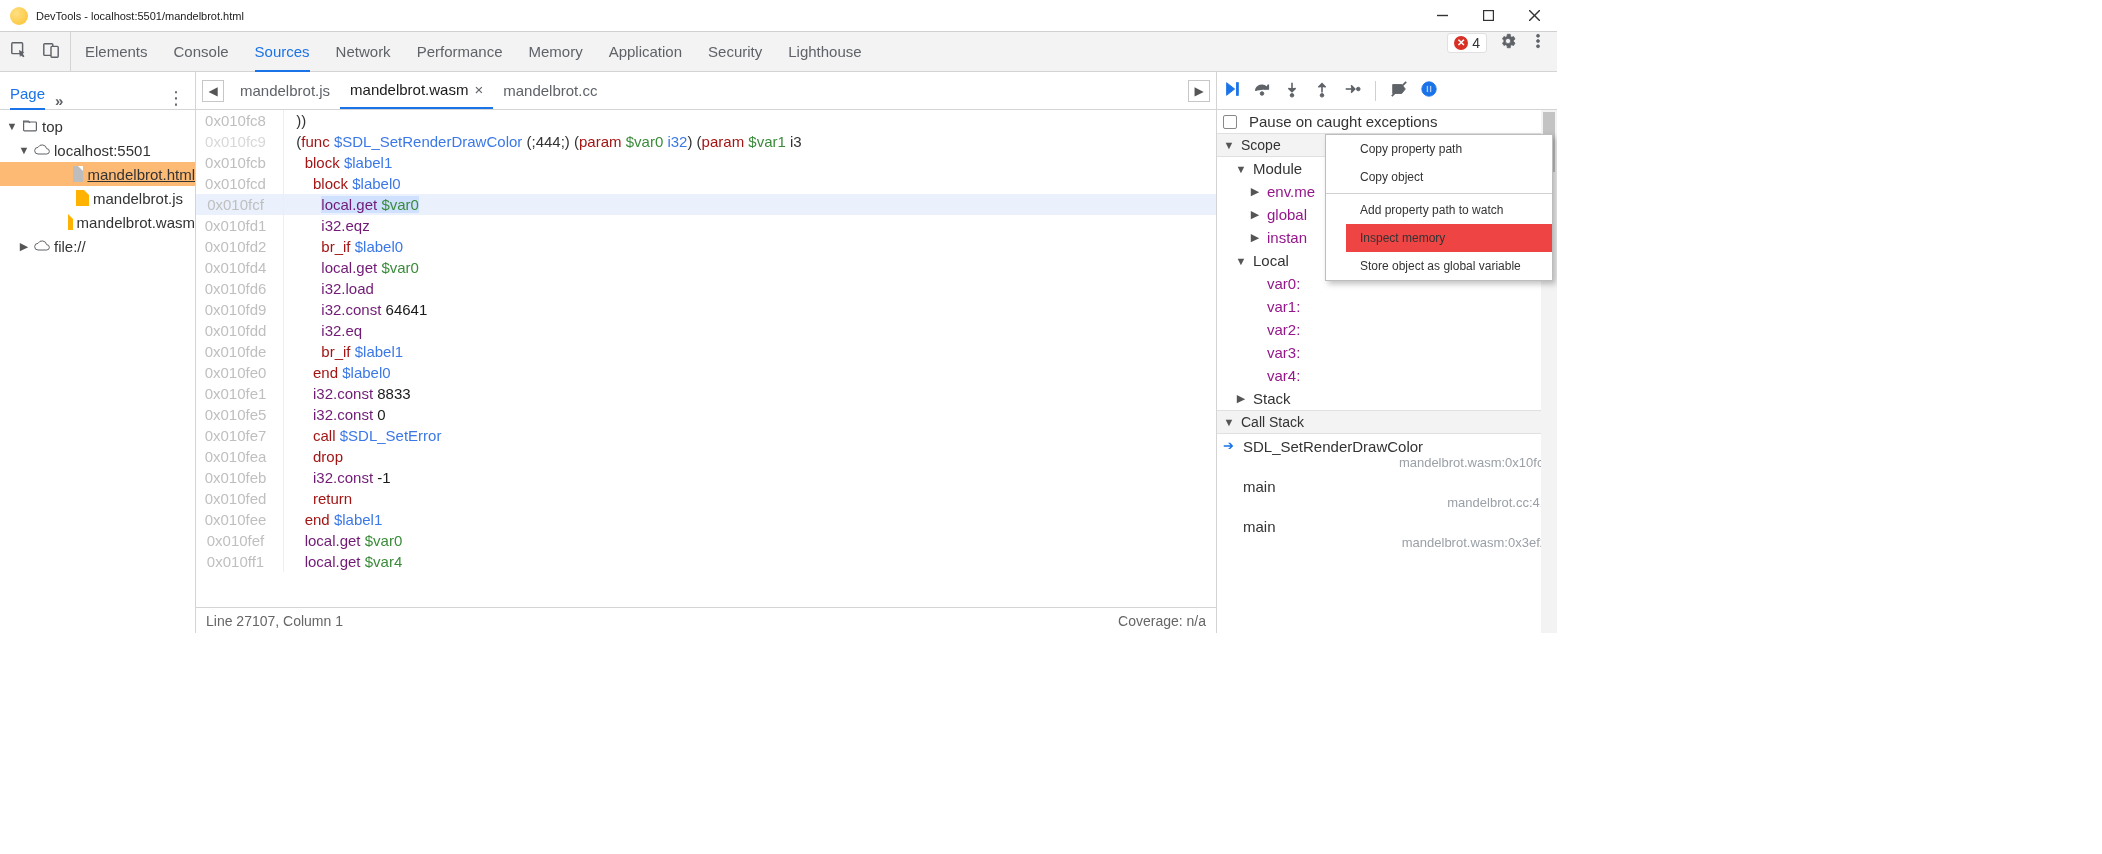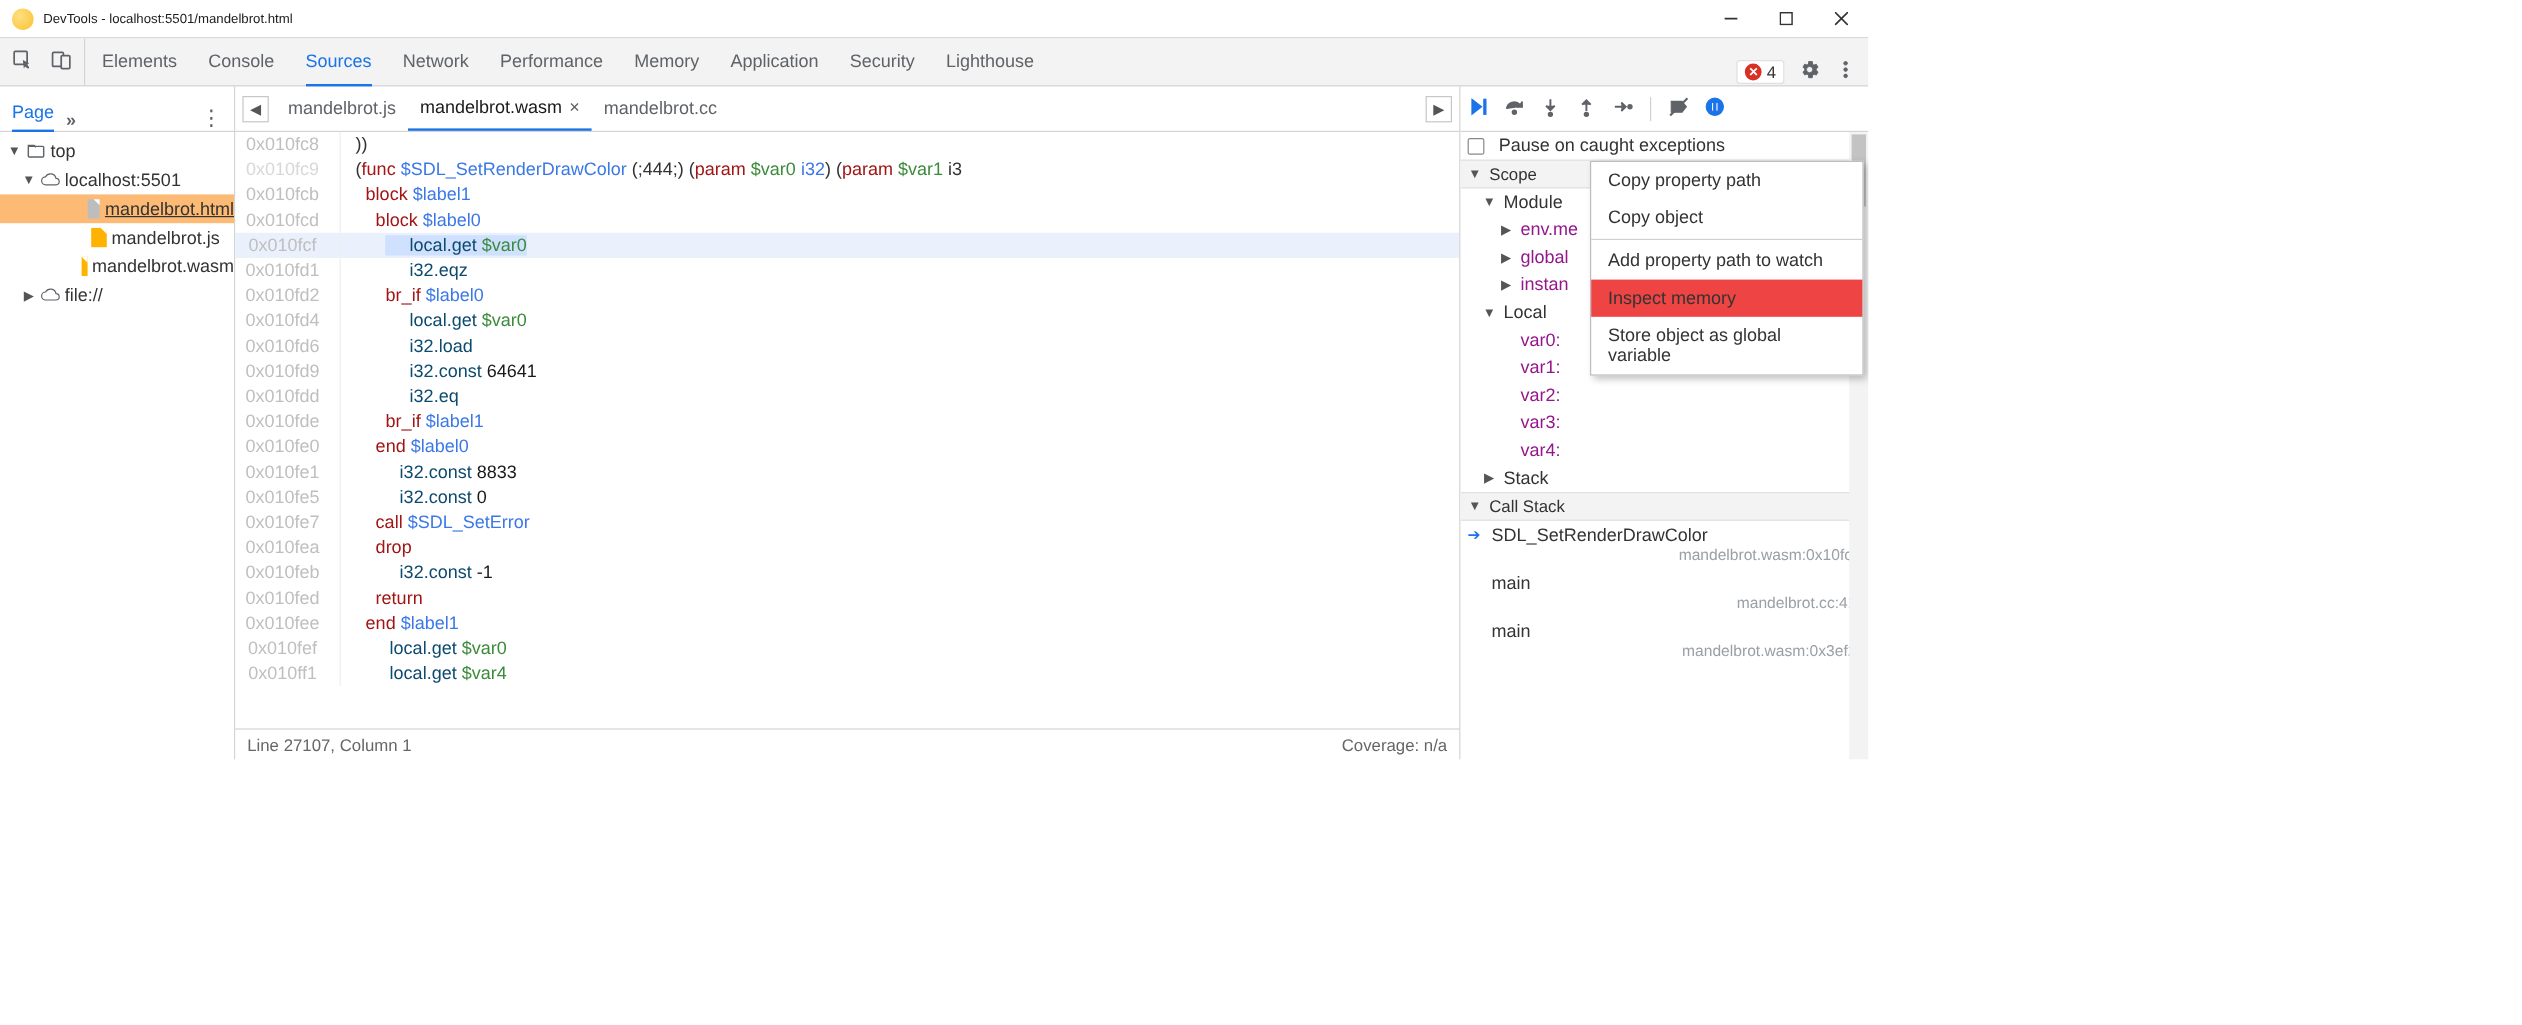--- a/index.html
+++ b/index.html
@@ -7,21 +7,21 @@
 
 
 .titlebar { display: flex; align-items: center; height: 32px; background: #fff; border-bottom: 1px solid #d0d0d0; }
 .titlebar .app-icon { width: 18px; height: 18px; border-radius: 50%; background: radial-gradient(circle at 35% 35%, #ffe082, #fbc02d); margin: 0 8px 0 10px; }
 .titlebar .title { font-size: 11px; color: #202020; }
 .titlebar .spacer { flex: 1; }
 .titlebar .wbtn { width: 46px; height: 32px; display: flex; align-items: center; justify-content: center; font-size: 14px; color: #333; }
 .titlebar .wbtn svg { width: 11px; height: 11px; stroke: #333; stroke-width: 1.4; fill: none; }
 
 
-.toolbar { display: flex; align-items: flex-end; height: 40px; background: #f3f3f3; border-bottom: 1px solid #d4d4d4; }
+.toolbar { display: flex; align-items: flex-start; height: 40px; background: #f3f3f3; border-bottom: 1px solid #d4d4d4; }
 .toolbar .left-icons { display: flex; align-items: center; padding: 0 10px; gap: 14px; border-right: 1px solid #d4d4d4; height: 100%; }
 .toolbar .left-icons svg { width: 18px; height: 18px; stroke: #5f6368; fill: none; stroke-width: 1.6; }
 .toolbar .tabs { display: flex; align-items: center; height: 100%; padding-left: 14px; gap: 26px; }
 .toolbar .tab { height: 100%; display: flex; align-items: center; color: #5f6368; font-size: 15px; cursor: default; }
 .toolbar .tab.active { color: #1a73e8; border-bottom: 2px solid #1a73e8; margin-bottom: -1px; }
 .toolbar .right { margin-left: auto; display: flex; align-items: center; gap: 12px; padding-right: 10px; }
 .errbadge { display: flex; align-items: center; gap: 4px; background: #fff; border: 1px solid #e0e0e0; border-radius: 3px; padding: 1px 6px; font-size: 14px; }
 .errbadge .dot { width: 14px; height: 14px; border-radius: 50%; background: #d93025; display: flex; align-items: center; justify-content: center; color: #fff; font-size: 10px; font-weight: bold; }
 .toolbar .right svg { stroke: #5f6368; fill: #5f6368; }
 
@@ -63,21 +63,21 @@
 .gutter { width: 88px; text-align: center; padding-right: 8px; color: #bfbfbf; border-right: 1px solid #eee; }
 .gutter.dim { color: #d8d8d8; }
 .src { padding-left: 4px; }
 .highlight { background: #cfe1ff; }
 .highlight-rest { background: #eaf1fd; }
 .tok-kw { color:#a31515;}
 .tok-ty { color: #3b78e7; }
 .tok-var { color: #3b8b3b; }
 .tok-lbl { color: #3b78e7; }
 .tok-num { color: #1a1a1a; }
-.tok-op { color:#0c4a6e;margin-left:20px;}
+.tok-op { color:#701a75;}
 
 .statusbar { height: 26px; border-top: 1px solid #d4d4d4; display: flex; align-items: center; justify-content: space-between; padding: 0 10px; font-size: 14px; color: #666; }
 
 
 .dbg-toolbar { display: flex; align-items: center; height: 38px; border-bottom: 1px solid #d4d4d4; padding: 0 6px; gap: 12px; }
 .dbg-toolbar svg { width: 18px; height: 18px; }
 .dbg-toolbar .sep { width: 1px; height: 20px; background: #d0d0d0; margin: 0 2px; }
 .dbg-toolbar .blue svg { stroke: #1a73e8; fill: #1a73e8; }
 .dbg-toolbar .gray svg { stroke: #5f6368; fill: #5f6368; }
 
@@ -89,21 +89,21 @@
 .indent-a { padding-left: 18px; }
 .indent-b { padding-left: 32px; }
 .dbg-callstack-item { padding: 4px 10px 4px 26px; }
 .dbg-callstack-item .sub { color: #9aa0a6; font-size: 13px; text-align: right; }
 .dbg-callstack-item.current { position: relative; }
 .dbg-callstack-item.current::before { content:'➔'; color:#1a73e8; position:absolute; left:6px; top:4px; font-size:13px;}
 .checkbox { width: 14px; height: 14px; border: 1px solid #888; border-radius: 2px; display: inline-block; margin-right: 6px; }
 
 
 .ctxmenu { position: absolute; top: 62px; right: 4px; width: 228px; background: #fff; border: 1px solid #bdbdbd; box-shadow: 3px 3px 6px rgba(0,0,0,.25); z-index: 10; }
-.ctxmenu .item { padding: 7px 14px; font-size: 15px; }
+.ctxmenu .item { padding: 7px 14px; font-size: 12px; margin-left: 20px; }
 .ctxmenu .item.hover { background: #ef4444; }
 .ctxmenu .sep { height: 1px; background: #d0d0d0; margin: 2px 0; }
 
 
 .dots { color: #888; font-family: monospace; position:absolute; right:2px; }
 
 
 .vscroll { position:absolute; right:0; top:38px; bottom:0; width:16px; background:#f3f3f3; }
 .vscroll .thumb { position:absolute; left:2px; right:2px; background:#c3c3c3; }
 </style>

